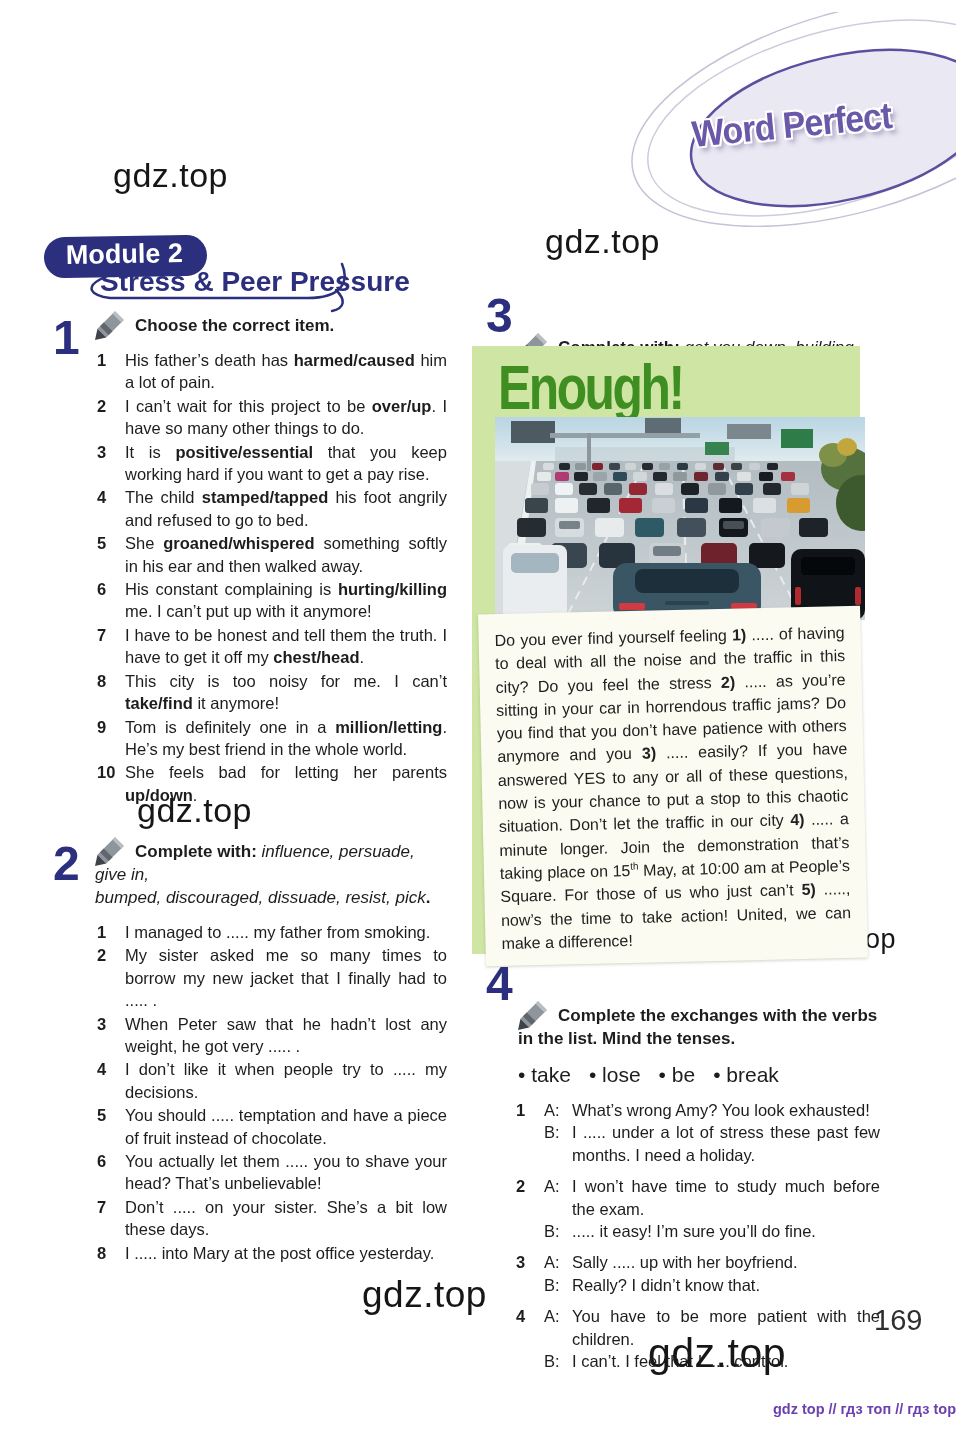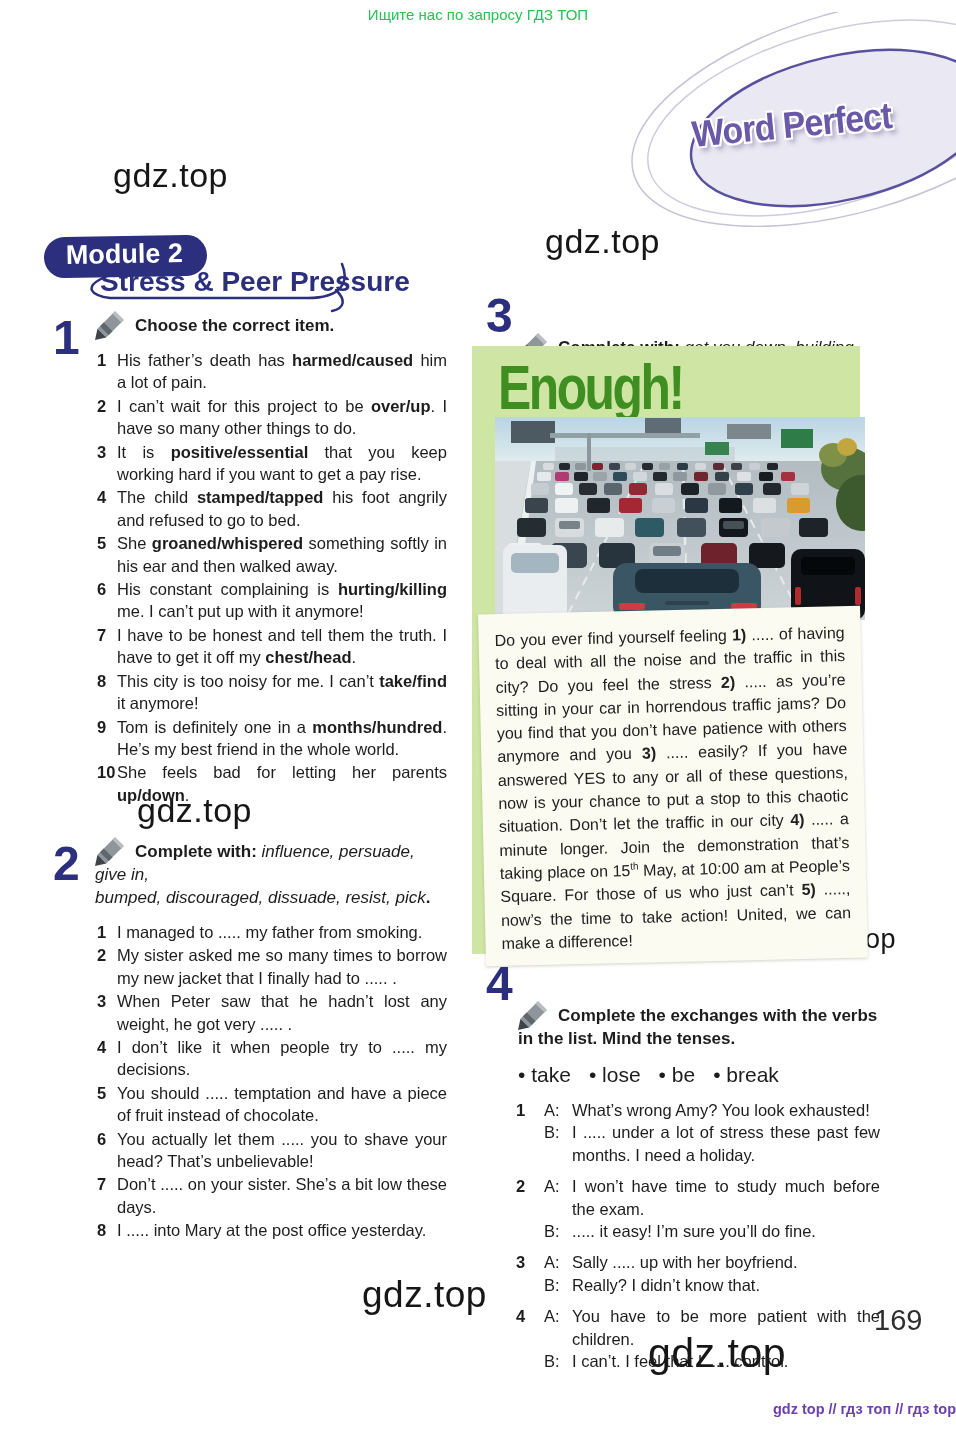--- a/index.html
+++ b/index.html
@@ -42,21 +42,21 @@
   .ex{position:absolute;}
   .exnum{position:absolute;left:8px;top:0;font-size:48px;font-weight:800;
          color:var(--navy,#2b2f7e);line-height:1;}
   .htext{padding-left:50px;font-size:17px;line-height:23px;}
   .rcol .htext{padding-left:40px;margin-top:44px;}
   .pen-float{float:left;width:40px;height:16px;position:relative;}
   .pen{position:absolute;left:0;top:-4px;width:30px;height:30px;overflow:visible;}
   .items{margin-top:12px;padding-left:52px;}
   .item{display:flex;margin-bottom:1px;}
   .inum{min-width:20px;font-weight:700;font-size:16.5px;line-height:22.4px;}
-  .itext{flex:1;margin-left:0;text-align:justify;font-size:16.5px;line-height:22.4px;}
+  .itext{flex:1;margin-left:8px;text-align:justify;font-size:16.5px;line-height:22.4px;}
 
   .ex1{left:45px;top:314px;width:402px;}
   .ex2{left:45px;top:840px;width:402px;}
   .ex3{left:478px;top:292px;width:400px;}
   .ex4{left:478px;top:960px;width:402px;}
 
   
   .poster{position:absolute;left:472px;top:346px;width:388px;height:608px;
           background:var(--poster_bg,#cfe5a4);}
   .enough{position:absolute;left:26px;top:6px;font-size:60px;font-weight:800;
@@ -90,21 +90,20 @@
       <polygon points="16,1 23,8 9,22 2,15" fill="#8e959b"></polygon>
       <polygon points="7,10 14,17 11,20 4,13" fill="#5f666d"></polygon>
       <polygon points="2,15 9,22 0,24" fill="#3e4449"></polygon>
       <polygon points="16,1 23,8 21,10 14,3" fill="#b9bec2"></polygon>
     </g>
   </defs>
 </svg>
 
 <div id="page">
 
-  <div class="top-note">Ищите нас по запросу ГДЗ ТОП</div>
 
   <svg class="logo-wrap" viewBox="0 0 380 215">
     <ellipse cx="250" cy="100" rx="225" ry="100" fill="none" stroke="#c6c2d6" stroke-width="1.5" transform="rotate(-16 250 100)"></ellipse>
     <ellipse cx="232" cy="106" rx="190" ry="86" fill="none" stroke="#cfcbdc" stroke-width="1.5" transform="rotate(-16 232 106)"></ellipse>
     <ellipse cx="240" cy="116" rx="152" ry="72" fill="#eae8f2" stroke="#5a50a0" stroke-width="2.5" transform="rotate(-13 240 116)"></ellipse>
   </svg>
   <div class="logo-text">Word Perfect</div>
 
   <span class="wm wm1">gdz.top</span>
   <span class="wm wm2">gdz.top</span>
@@ -158,21 +157,21 @@
       <div class="item">
           <span class="inum">7</span>
           <span class="itext"><span>I have to be honest and tell them the truth. I have to get it off my </span><span class="b">chest/head</span><span>.</span></span>
         </div>
       <div class="item">
           <span class="inum">8</span>
           <span class="itext"><span>This city is too noisy for me. I can’t </span><span class="b">take/find</span><span> it anymore!</span></span>
         </div>
       <div class="item">
           <span class="inum">9</span>
-          <span class="itext"><span>Tom is definitely one in a </span><span class="b">months/hundred</span><span>. He’s my best friend in the whole world.</span></span>
+          <span class="itext"><span>Tom is definitely one in a </span><span class="b">million/letting</span><span>. He’s my best friend in the whole world.</span></span>
         </div>
       <div class="item">
           <span class="inum">10</span>
           <span class="itext"><span>She feels bad for letting her parents </span><span class="b">up/down</span><span>.</span></span>
         </div>
     </div>
   </div>
 
   <div class="ex ex2">
     <span class="exnum">2</span>

